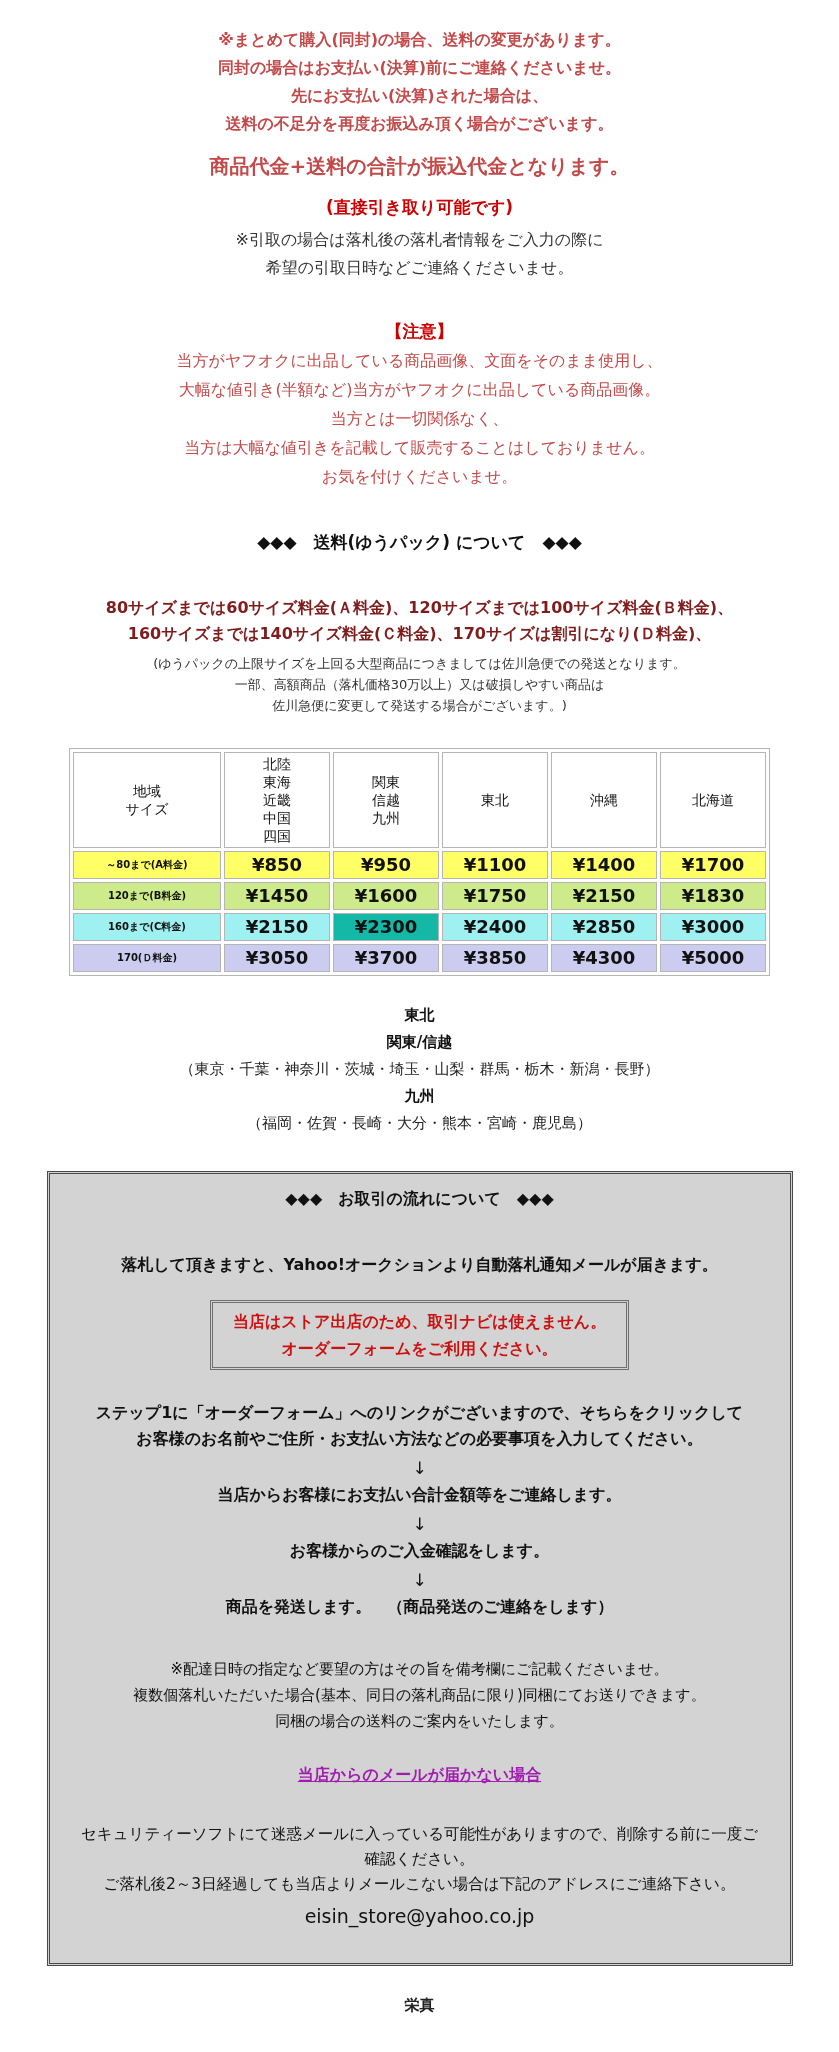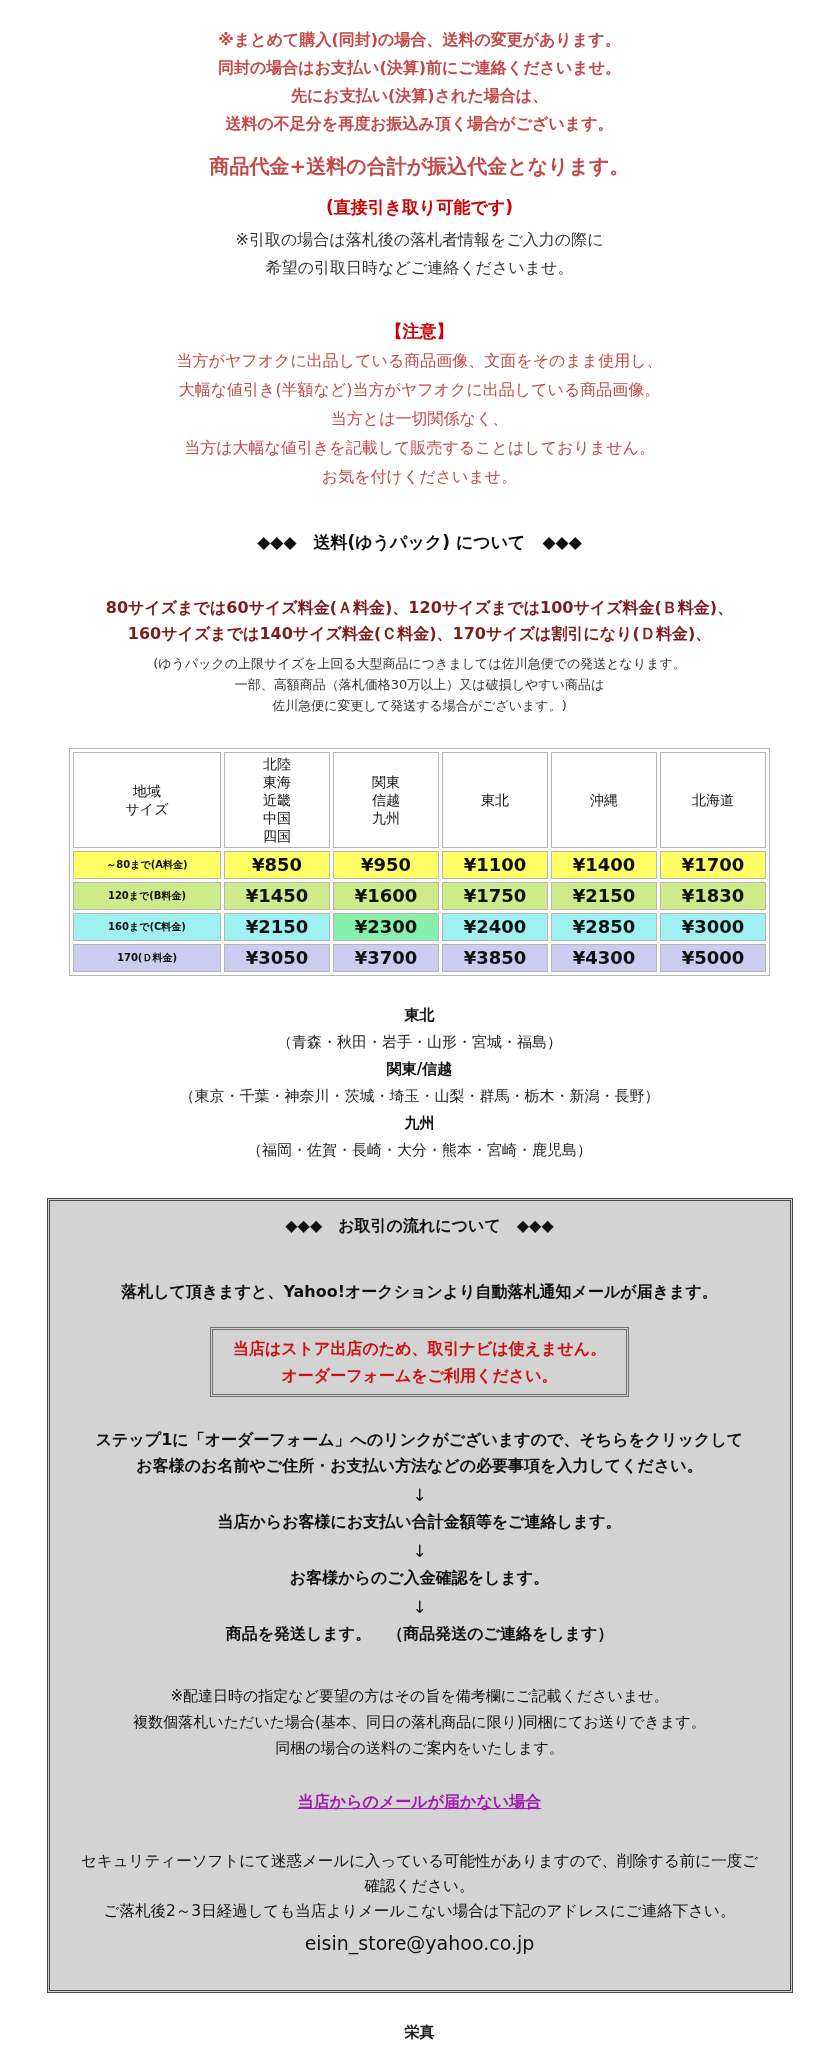--- a/index.html
+++ b/index.html
@@ -170,39 +170,38 @@
       <td class="rowlabel" style="background: rgb(205, 235, 138);">120まで(B料金)</td>
       <td style="background: rgb(205, 235, 138);">¥1450</td>
       <td style="background: rgb(205, 235, 138);">¥1600</td>
       <td style="background: rgb(205, 235, 138);">¥1750</td>
       <td style="background: rgb(205, 235, 138);">¥2150</td>
       <td style="background: rgb(205, 235, 138);">¥1830</td>
     </tr>
     <tr class="feerow">
       <td class="rowlabel" style="background: rgb(159, 240, 240);">160まで(C料金)</td>
       <td style="background: rgb(159, 240, 240);">¥2150</td>
-      <td style="background: #86efac;">¥2300</td>
+      <td style="background: #14b8a6;">¥2300</td>
       <td style="background: rgb(159, 240, 240);">¥2400</td>
       <td style="background: rgb(159, 240, 240);">¥2850</td>
       <td style="background: rgb(159, 240, 240);">¥3000</td>
     </tr>
     <tr class="feerow">
       <td class="rowlabel" style="background: rgb(204, 204, 240);">170(Ｄ料金)</td>
       <td style="background: rgb(204, 204, 240);">¥3050</td>
       <td style="background: rgb(204, 204, 240);">¥3700</td>
       <td style="background: rgb(204, 204, 240);">¥3850</td>
       <td style="background: rgb(204, 204, 240);">¥4300</td>
       <td style="background: rgb(204, 204, 240);">¥5000</td>
     </tr>
   </tbody>
     </table>
 
   <div class="regions">
     <span class="line rname">東北</span>
-    <span class="line rprefs">（青森・秋田・岩手・山形・宮城・福島）</span>
     <span class="line rname">関東/信越</span>
     <span class="line rprefs">（東京・千葉・神奈川・茨城・埼玉・山梨・群馬・栃木・新潟・長野）</span>
     <span class="line rname">九州</span>
     <span class="line rprefs">（福岡・佐賀・長崎・大分・熊本・宮崎・鹿児島）</span>
   </div>
 
   <div class="flow-box">
     <div class="flow-heading">◆◆◆　お取引の流れについて　◆◆◆</div>
     <div class="flow-intro">落札して頂きますと、Yahoo!オークションより自動落札通知メールが届きます。</div>
     <div class="store-notice">

